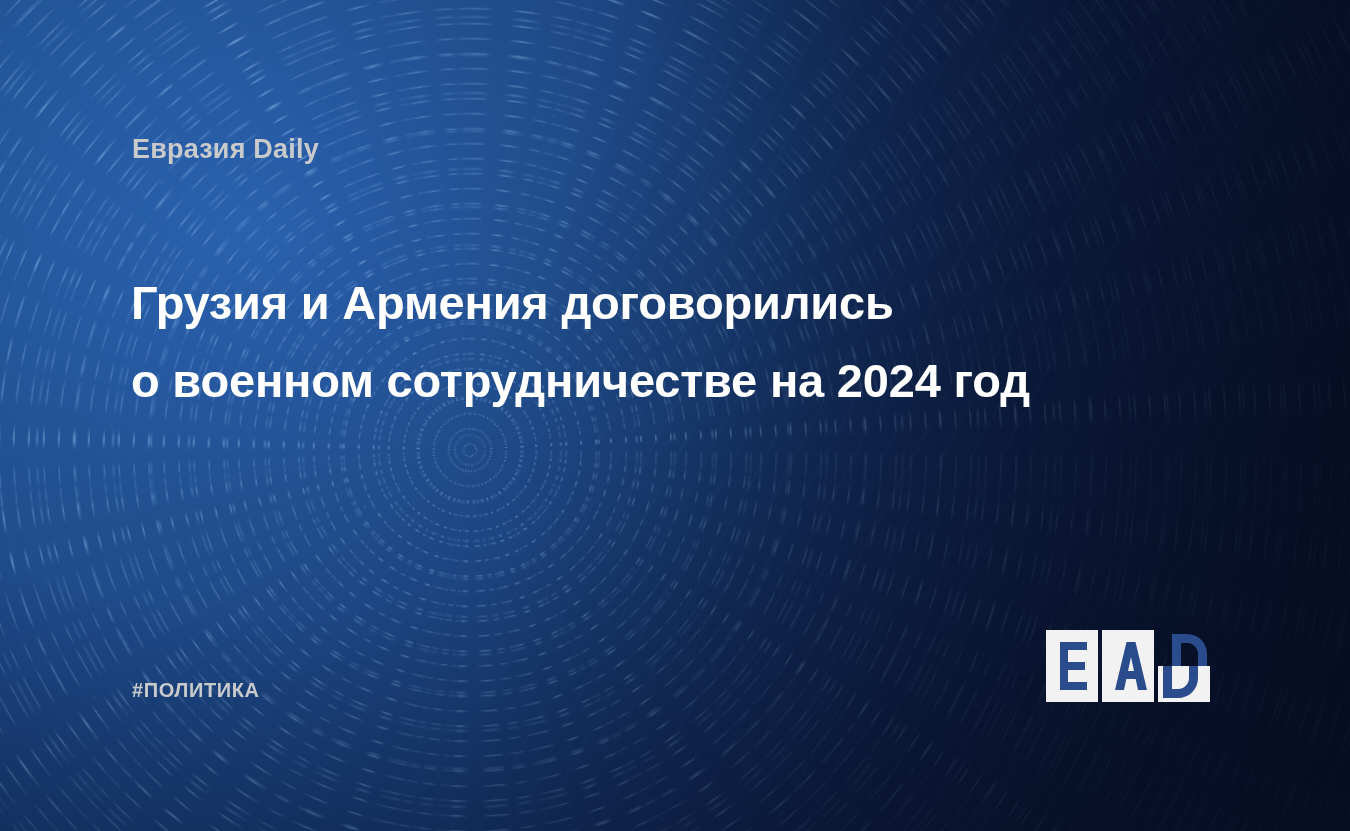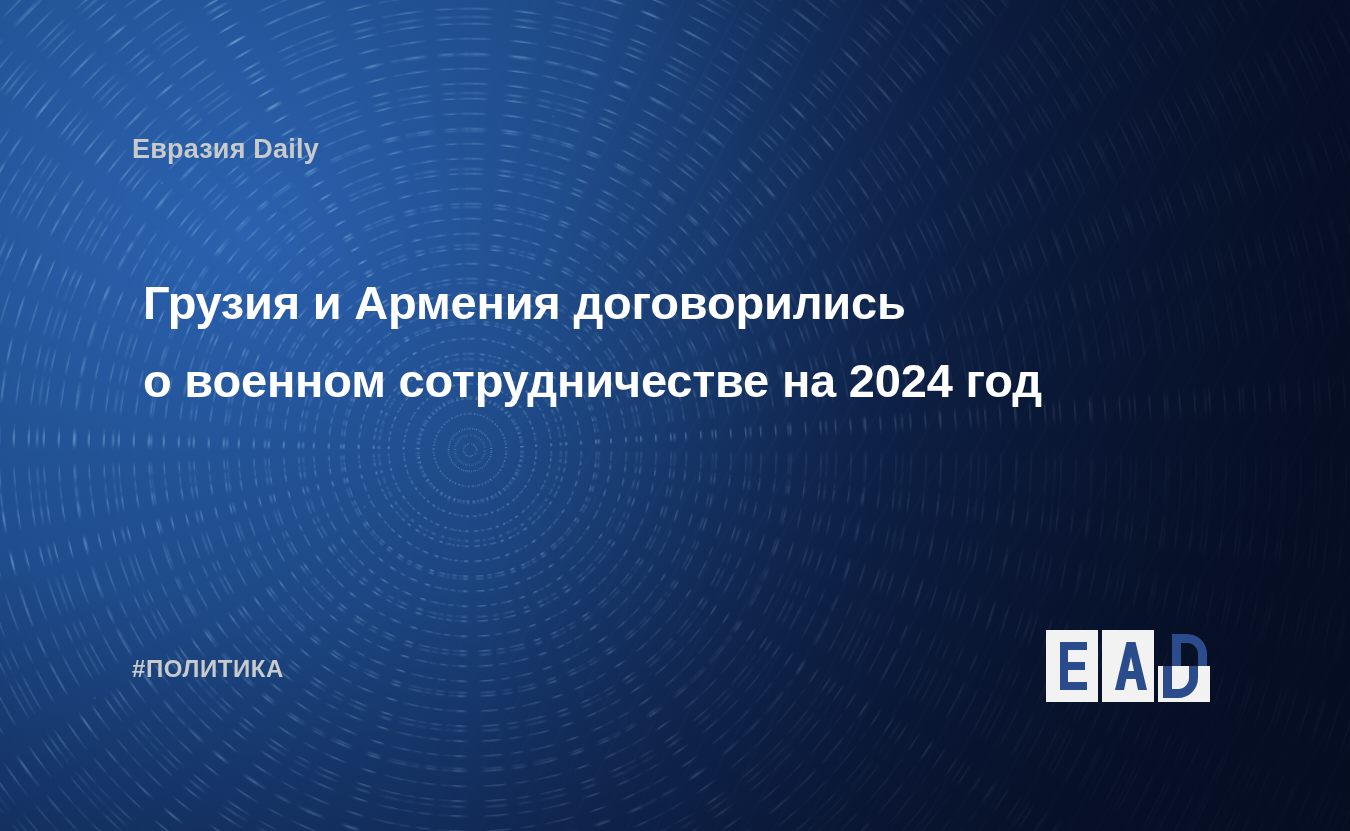--- a/index.html
+++ b/index.html
@@ -173,27 +173,27 @@
     position: absolute;
     left: 131px;
     top: 264px;
     width: 1090px;
     font-size: 47px;
     font-weight: 700;
     line-height: 78px;
     letter-spacing: -0.2px;
     color: #ffffff;
   }
-  .headline .ln { display: block; white-space: nowrap; margin-left: 12px; }
+  .headline .ln { display: block; white-space: nowrap; }
 
   .hashtag {
     position: absolute;
     left: 132px;
-    top: 655px;
-    font-size: 24px;
+    top: 679px;
+    font-size: 20px;
     font-weight: 700;
     letter-spacing: 0.6px;
     color: #c9cacb;
     white-space: nowrap;
   }
 
   
   .ead-logo {
     position: absolute;
     left: 1045px;

